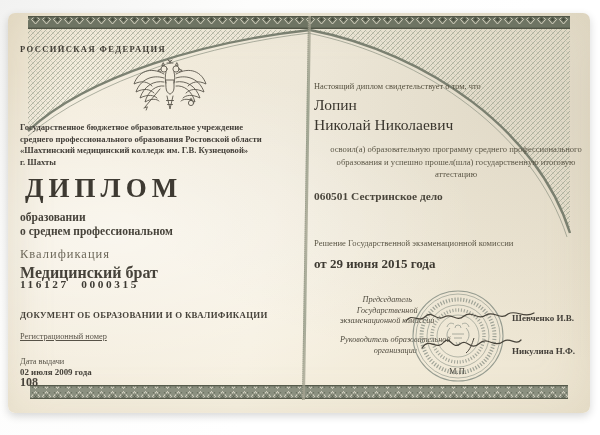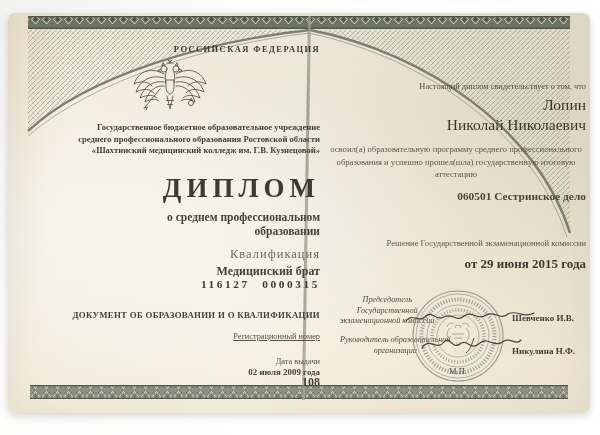--- a/index.html
+++ b/index.html
@@ -18,32 +18,32 @@
     box-shadow:0 3px 9px rgba(0,0,0,.16), inset 0 0 46px rgba(188,172,136,.22);
   }
   .ornaments{position:absolute;left:0;top:0;pointer-events:none;}
   .fold{
     position:absolute;left:300px;top:3px;width:2px;height:384px;
     background:linear-gradient(#a7a492,#87907b 25%,#9c9c88 55%,#8d9480 80%,#aaa795);
     border-left:1px dotted rgba(110,118,98,.55);
     opacity:.75;transform:rotate(0.9deg);transform-origin:top center;
   }
   .page{position:absolute;top:0;height:100%;}
-  .page .c{position:absolute;left:0;right:0;text-align:right;}
+  .page .c{position:absolute;left:0;right:0;text-align:left;}
   .left-page{left:12px;width:300px;}
   .right-page{left:306px;width:272px;}
 
   
   .country{top:31px;font-size:8.5px;font-weight:bold;letter-spacing:1.4px;color:#3f3b33;}
   .eagle-wrap{position:absolute;top:43px;left:50%;transform:translateX(-50%);width:80px;height:64px;}
   .inst{top:109px;font-size:8.6px;font-weight:bold;line-height:11.6px;color:#44403a;}
   .title{top:160px;font-size:27px;font-weight:bold;letter-spacing:5px;padding-left:5px;color:#3e3a32;}
   .subtitle{top:197px;font-size:11.5px;font-weight:bold;line-height:14px;}
   .qual-label{top:234px;font-size:12.5px;color:#6f6a5c;letter-spacing:1px;}
-  .qual-value{top:251px;font-size:12px;font-weight:bold;}
+  .qual-value{top:251px;font-size:16px;font-weight:bold;}
   .serial{top:265px;font-size:11.3px;font-weight:bold;letter-spacing:2.6px;word-spacing:7px;color:#3d3a33;}
   .doc-statement{top:297px;font-size:8.8px;font-weight:bold;letter-spacing:.3px;}
   .reg-label{top:319px;font-size:8.3px;color:#575247;text-decoration:underline;}
   .reg-num{top:330px;font-size:12px;font-weight:bold;margin-top:32px;}
   .date-label{top:344px;font-size:8.3px;color:#575247;}
   .date-value{top:354px;font-size:8.9px;font-weight:bold;}
 
   
   .intro{top:69px;font-size:8.4px;color:#55503f;}
   .surname{top:83px;font-size:15.5px;color:#3a362e;}
@@ -124,27 +124,28 @@
         <path d="M30,33 L15,51 M14,52 l3.4,-1.2 -1.2,3.2"></path>
         <circle cx="61" cy="47" r="2.6"></circle>
           <path d="M61,44.4 v-2.2 M59.9,43.3 h2.2"></path>
       </svg>
     </div>
 
     <div class="c inst">
       <div>Государственное бюджетное образовательное учреждение</div>
       <div>среднего профессионального образования Ростовской области</div>
       <div>«Шахтинский медицинский колледж им. Г.В. Кузнецовой»</div>
+      <div>г. Шахты</div>
     </div>
 
     <div class="c title">ДИПЛОМ</div>
 
     <div class="c subtitle">
+      <div>образовании</div>
       <div>о среднем профессиональном</div>
-      <div>образовании</div>
     </div>
 
     <div class="c qual-label">Квалификация</div>
     <div class="c qual-value">Медицинский брат</div>
     <div class="c serial">116127 0000315</div>
 
     <div class="c doc-statement">ДОКУМЕНТ ОБ ОБРАЗОВАНИИ И О КВАЛИФИКАЦИИ</div>
 
     <div class="c reg-label">Регистрационный номер</div>
     <div class="c reg-num">108</div>

